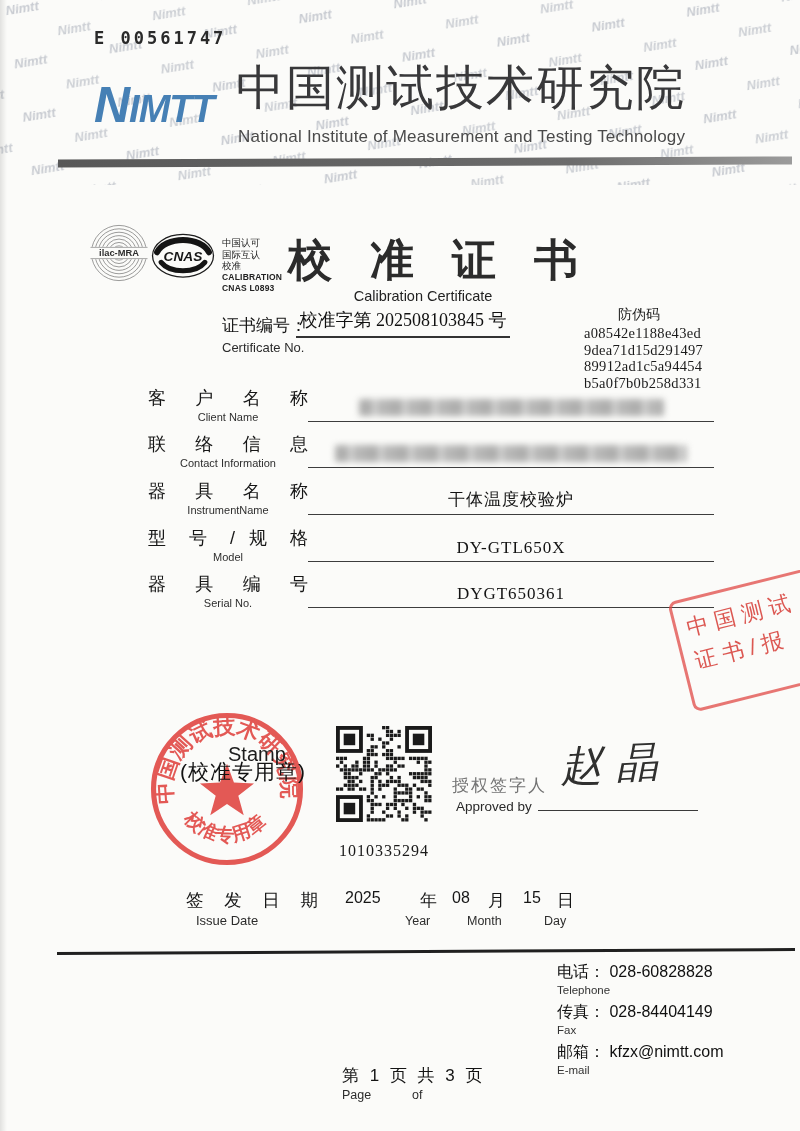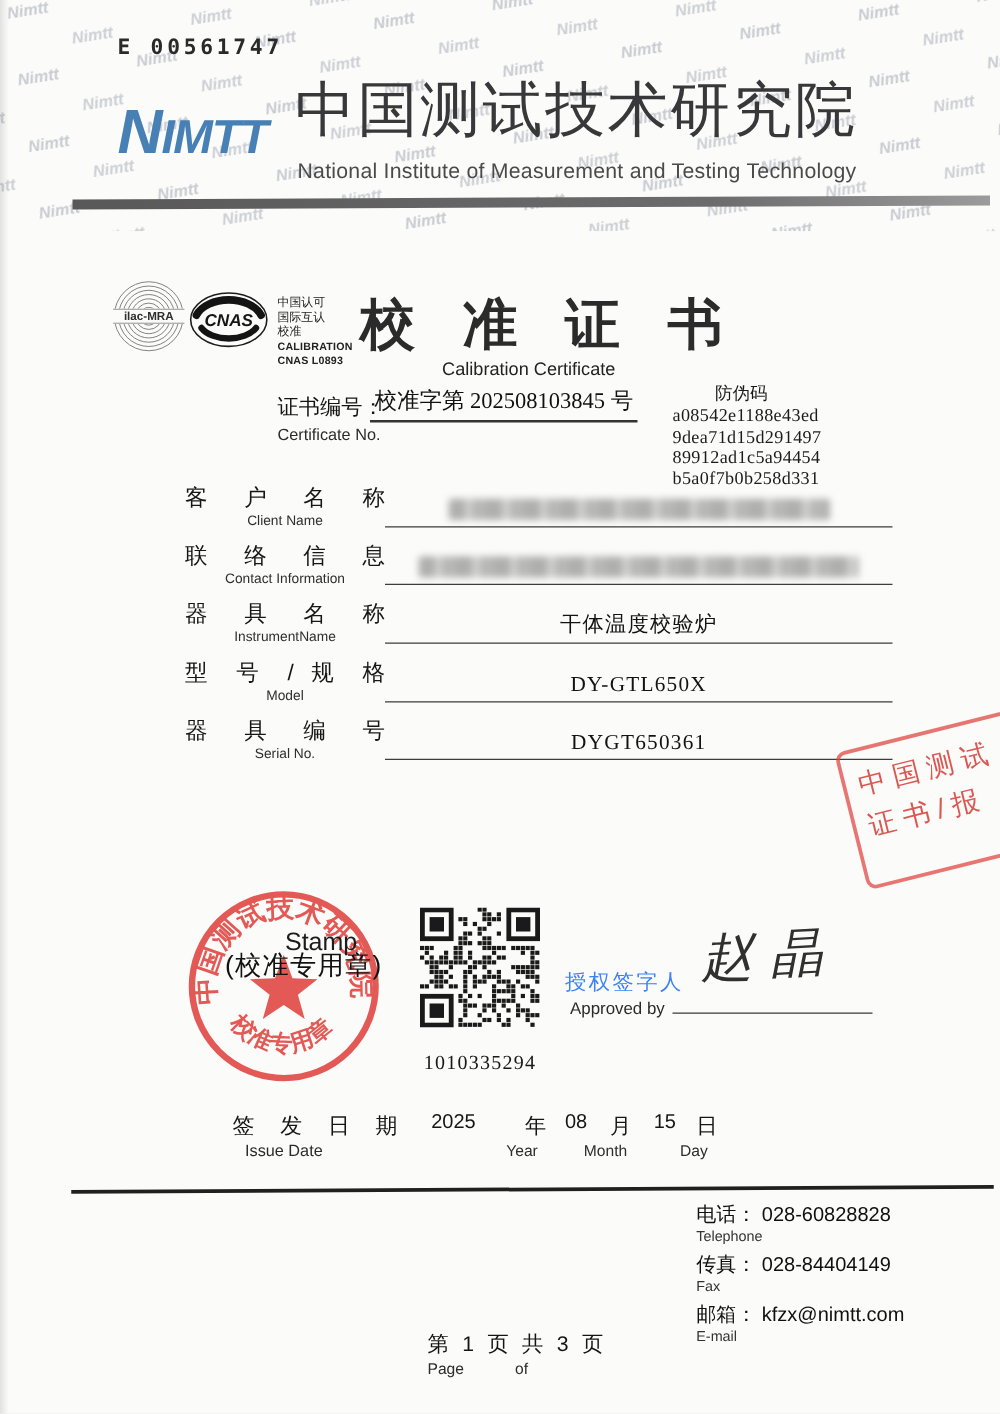--- a/index.html
+++ b/index.html
@@ -36,21 +36,21 @@
   .title-cn{left:288px;top:236px;font-size:44px;font-weight:600;color:#2b2b2b;
             letter-spacing:38px;white-space:nowrap;line-height:1.1;}
   .title-en{left:277px;top:288px;width:292px;text-align:center;font-size:14.5px;color:#222;}
 
   
   .certno-cn{left:222px;top:314px;font-size:17px;color:#141414;}
   .certno-line{left:296px;top:308px;width:214px;border-bottom:2px solid #333;
                text-align:center;font-size:18px;padding-bottom:4px;white-space:nowrap;color:#111;}
   .certno-en{left:222px;top:340px;font-size:13px;color:#2b2b2b;}
 
-  .anti{left:538px;top:306px;width:110px;text-align:center;}
+  .anti{left:584px;top:306px;width:110px;text-align:center;}
   .anti .lab{font-size:14px;color:#1a1a1a;margin-bottom:1px;}
   .anti .code{font-size:14.5px;line-height:16.5px;color:#1b1b1b;letter-spacing:0.3px;}
 
   
   .frow{left:148px;width:566px;display:flex;align-items:center;}
   .flabel{width:160px;flex:0 0 160px;}
   .flabel .cn{font-size:18px;color:#161616;font-weight:500;text-align:justify;text-align-last:justify;white-space:nowrap;}
   .flabel .en{font-size:11px;color:#2e2e2e;text-align:center;margin-top:1px;}
   .fline{flex:1;border-bottom:1.6px solid #3d3d3d;min-height:30px;display:flex;
          align-items:flex-end;justify-content:center;padding-bottom:3px;position:relative;}
@@ -68,21 +68,21 @@
   
   .round-stamp{left:148px;top:710px;z-index:3;}
   .stamp-overlay-cn{left:180px;top:758px;font-size:21px;color:#121212;letter-spacing:1px;z-index:5;white-space:nowrap;}
   .stamp-overlay-en{left:228px;top:743px;font-size:20px;color:#1c1c1c;z-index:5;}
 
   
   .qr{left:336px;top:726px;z-index:2;}
   .qr-num{left:328px;top:842px;width:112px;text-align:center;font-size:16px;letter-spacing:1px;color:#191919;}
 
   
-  .sig-cn{left:452px;top:774px;font-size:17px;letter-spacing:2px;color:#3b82f6;}
+  .sig-cn{left:452px;top:774px;font-size:17px;letter-spacing:2px;color:#737373;}
   .sig-en{left:456px;top:799px;font-size:13.5px;color:#2a2a2a;}
   .sig-line{left:538px;top:770px;width:160px;height:40px;border-bottom:1.6px solid #3a3a3a;}
   .sig-name{left:560px;top:736px;font-size:42px;color:#30302f;transform:rotate(-3deg);
     font-family:"DejaVu Serif", serif;font-style:italic;letter-spacing:14px;white-space:nowrap;}
 
   
   .idt-label-cn{left:186px;top:888px;width:132px;font-size:17.5px;color:#151515;
     text-align:justify;text-align-last:justify;white-space:nowrap;}
   .idt-label-en{left:196px;top:913px;font-size:13px;color:#2b2b2b;}
   .idt{top:889px;font-size:16px;color:#161616;}

